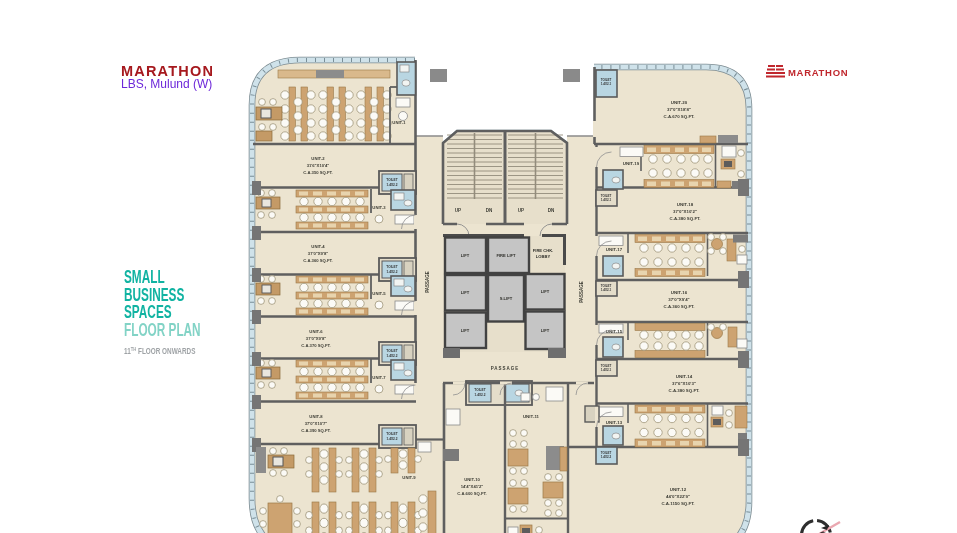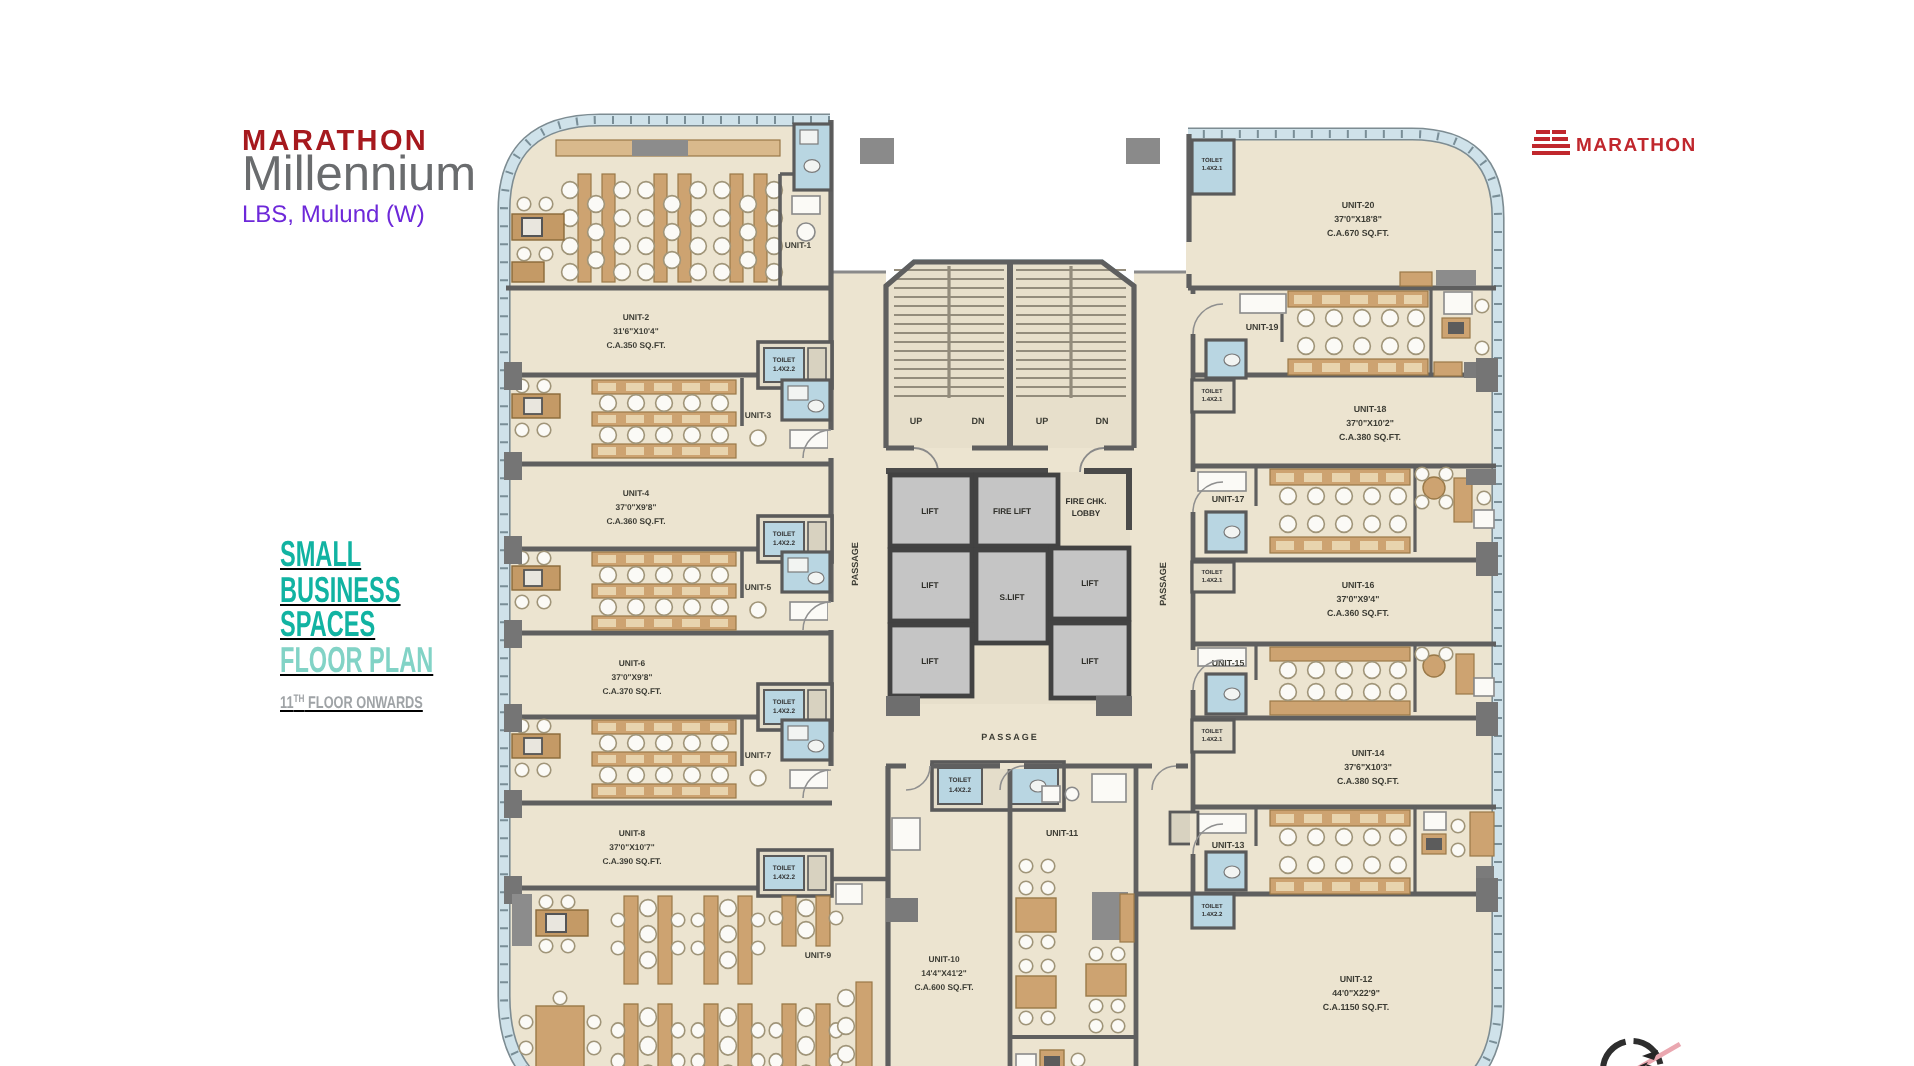--- a/index.html
+++ b/index.html
@@ -7,26 +7,25 @@
   body{font-family:"Liberation Sans", sans-serif;}
   .abs{position:absolute;margin-top:43px;}
 </style>
 </head>
 <body>
 
 <div class="abs" style="left:121px;top:19.5px;">
 
   <div style="color:#a6191e;font-weight:bold;font-size:14.5px;letter-spacing:1.2px;">MARATHON</div>
 
-  <div style="color:#6a6c6e;font-size:24.5px;margin-top:-5px;letter-spacing:0px;">Millennium</div>
 
   <div style="color:#6d28d9;font-size:12px;margin-top:-2px;">LBS, Mulund (W)</div>
 </div>
 
-<div class="abs" style="left:140px;top:226px;width:120px;text-decoration:underline;">
+<div class="abs" style="left:124px;top:226px;width:120px;">
   <div style="color:#11b3a2;font-weight:bold;font-size:18px;line-height:17.6px;transform:scaleX(0.655);transform-origin:left;">SMALL<br>BUSINESS<br>SPACES</div>
   <div style="color:#82d3c6;font-weight:bold;font-size:18px;line-height:17.6px;transform:scaleX(0.655);transform-origin:left;">FLOOR PLAN</div>
   <div style="color:#9fa3a6;font-weight:bold;font-size:8.5px;margin-top:7px;transform:scaleX(0.75);transform-origin:left;white-space:nowrap;">11<span style="font-size:5.5px;vertical-align:3px;">TH</span> FLOOR ONWARDS</div>
 </div>
 
 <div class="abs" style="left:766px;top:18px;">
   <svg width="90" height="20" viewBox="0 0 90 20">
     <g fill="#c0272d">
       <rect x="2" y="4" width="7" height="2"></rect>
         <rect x="10" y="4" width="7" height="2"></rect>

